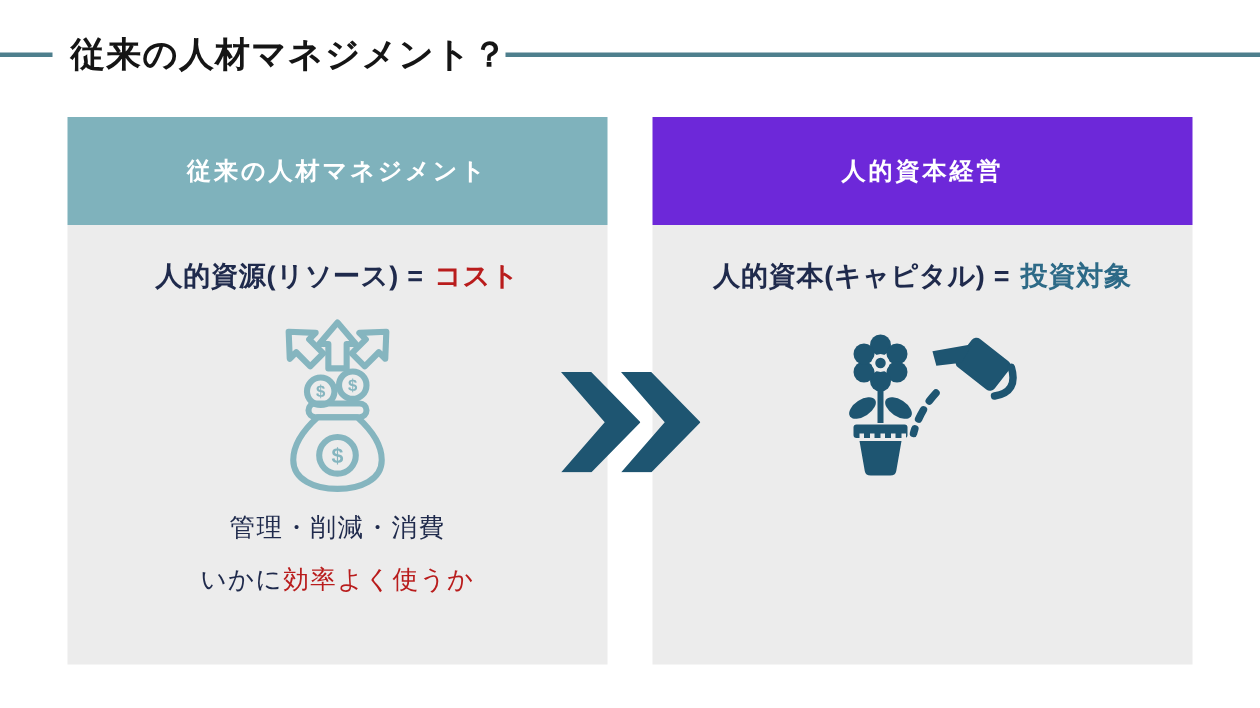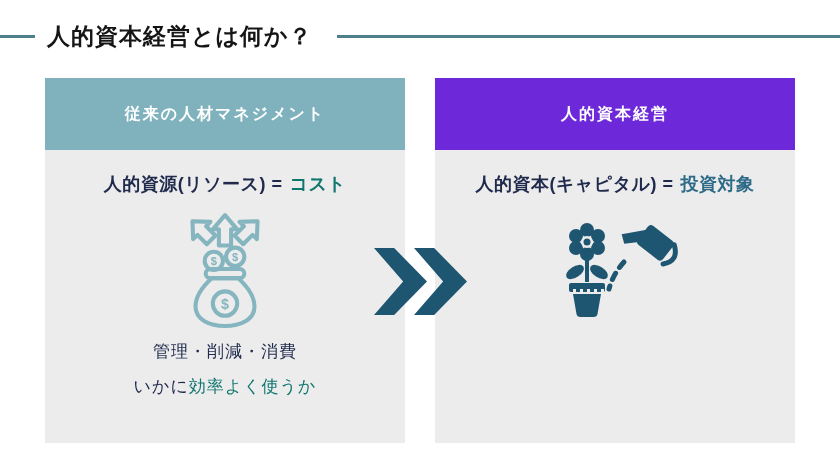--- a/index.html
+++ b/index.html
@@ -25,41 +25,41 @@
   .card-left .card-header{background:#7FB2BC;}
   .card-right .card-header{background:#6d28d9;}
   .card-body{
     height:293px;background:#ECECEC;
     display:flex;flex-direction:column;align-items:center;
   }
   .equation{
     margin:22px 0 0 0;font-size:18px;font-weight:bold;color:#1F2A4C;letter-spacing:.5px;
   }
   .equation .hl{margin-left:7px;}
-  .hl-light{color:#0f766e;}
+  .hl-light{color:#b91c1c;}
   .hl-mid{color:#2D6A87;}
   .icon-wrap{height:136px;margin-top:6px;display:flex;align-items:center;justify-content:center;}
   .line1{margin:2px 0 0 0;font-size:17px;color:#1F2A4C;letter-spacing:1px;text-align:center;}
   .line2{margin:12px 0 0 0;font-size:17px;color:#1F2A4C;letter-spacing:1px;}
   .line2 .hl-light,.line2 .hl-mid{font-weight:normal;}
   
   .chevron{
     position:absolute;top:248px;width:53px;height:67px;background:#1E5571;
     clip-path:polygon(0 0,38% 0,100% 50%,38% 100%,0 100%,55% 50%);
   }
   .chev-1{left:374px;}
   .chev-2{left:414px;}
 </style>
 </head>
 <body>
 
 <div class="page">
 
   <span class="title-dash"></span>
-  <h1 class="page-title">人的資本経営とは何か？</h1>
+  <h1 class="page-title">従来の人材マネジメント？</h1>
   <span class="title-rule"></span>
 
   <section class="card card-left">
     <header class="card-header">
       <span>従来の人材マネジメント</span>
     </header>
     <div class="card-body">
       <p class="equation"><span>人的資源(リソース) =</span><span class="hl hl-light">コスト</span></p>
 
       <div class="icon-wrap">

